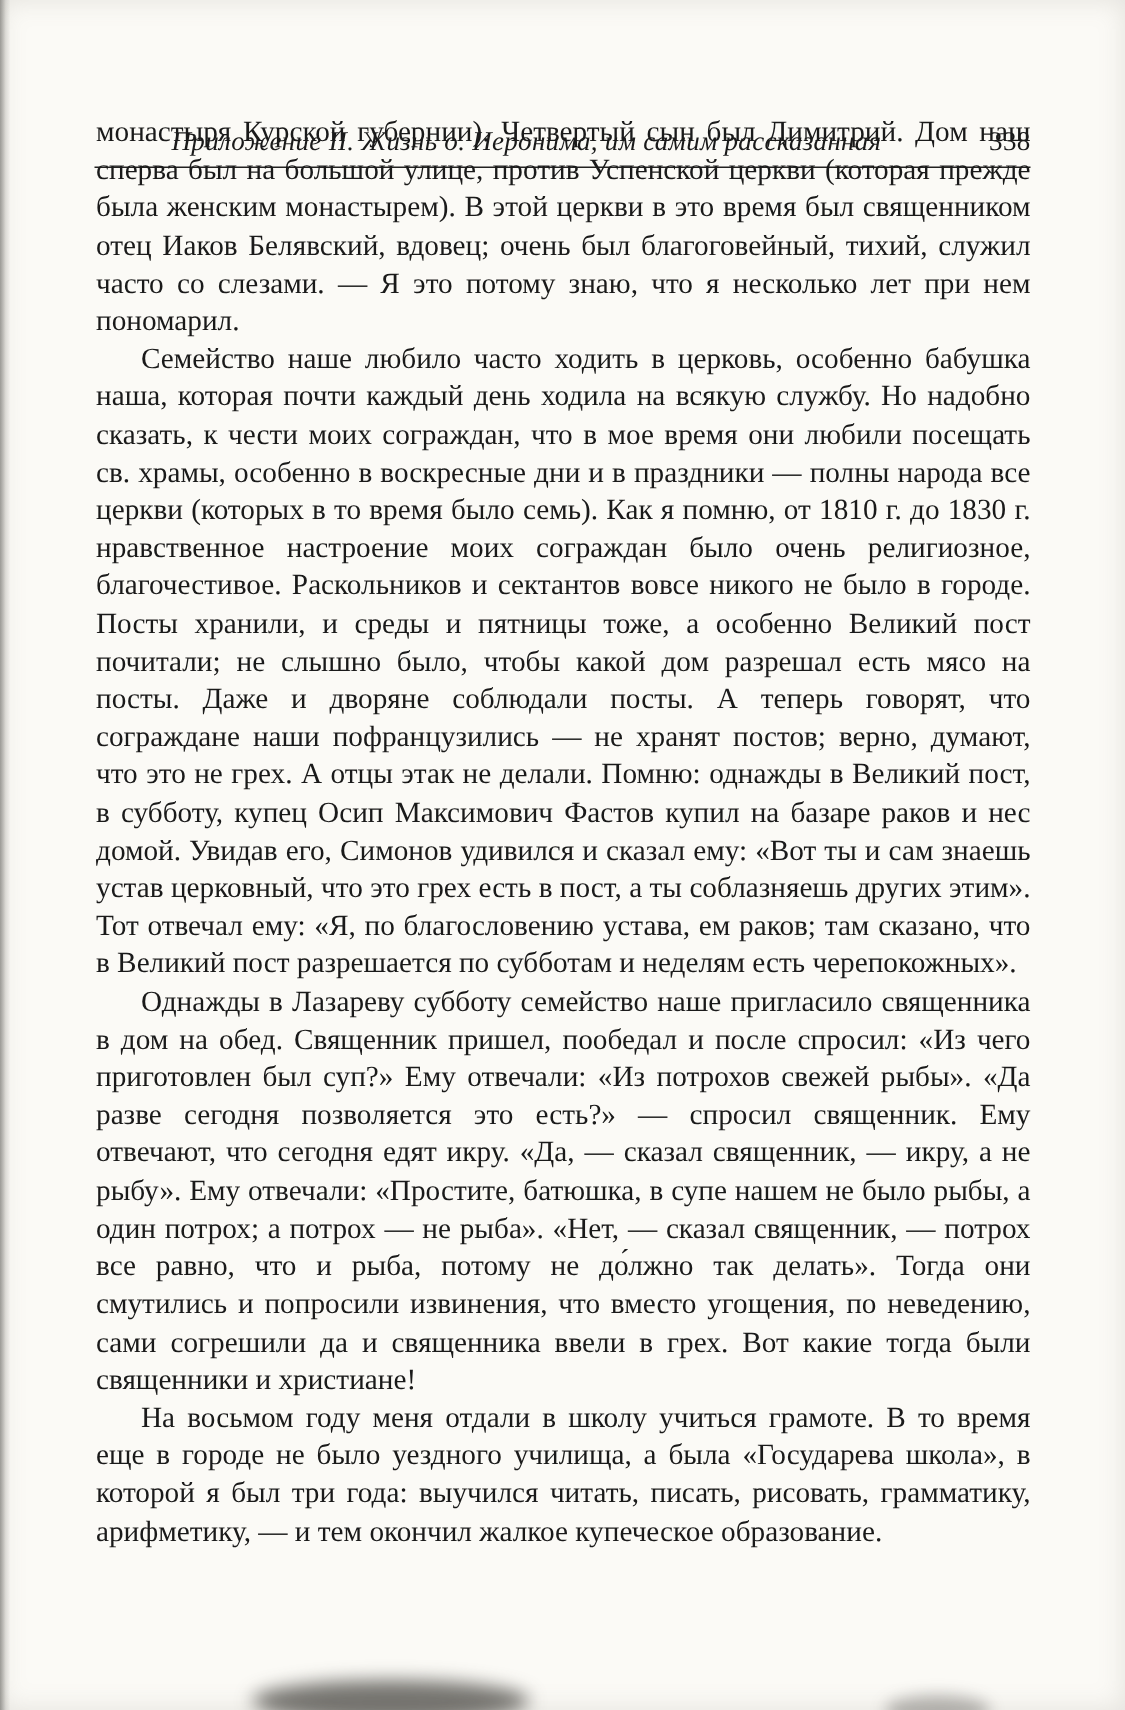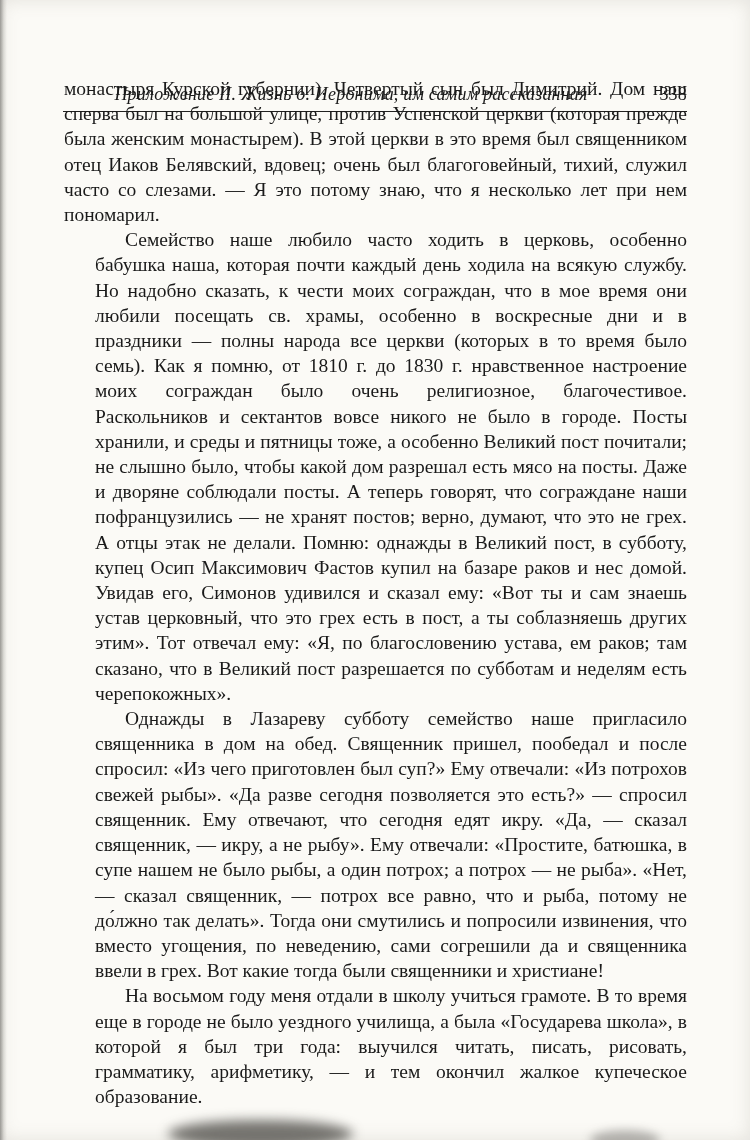--- a/index.html
+++ b/index.html
@@ -87,21 +87,20 @@
     line-height: 25.2px;
     text-align: justify;
     hyphens: auto;
     -webkit-hyphens: auto;
   }
   .body-text p {
     margin: 0;
   }
   .body-text p.indent {
     text-indent: 30px;
-    margin-left: 31px;
   }
 </style>
 </head>
 <body>
 
 <div class="page">
 
   <div class="scan-edge"></div>
 
   <header class="running-header">

